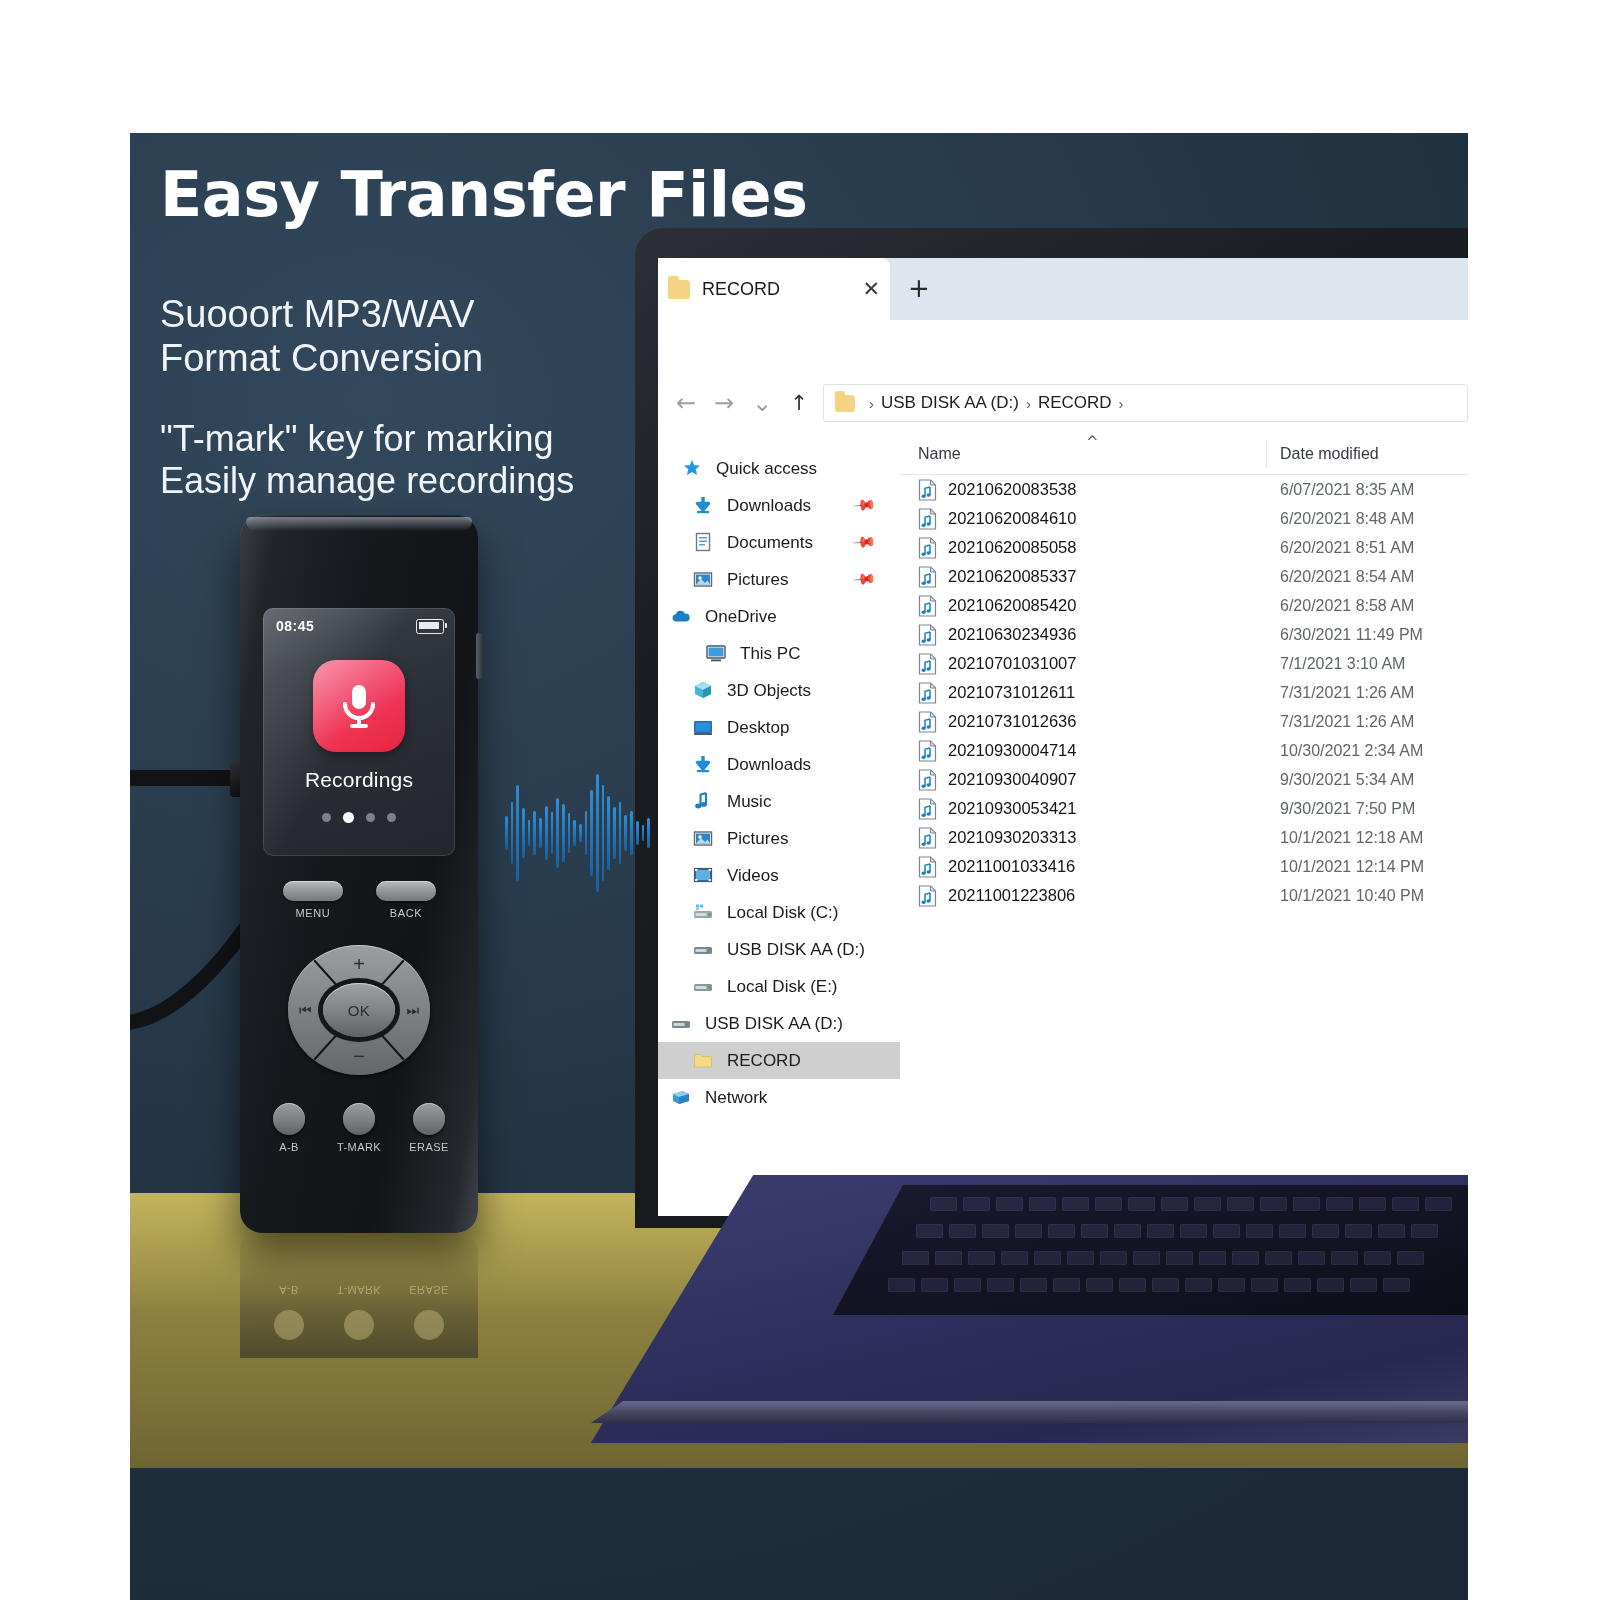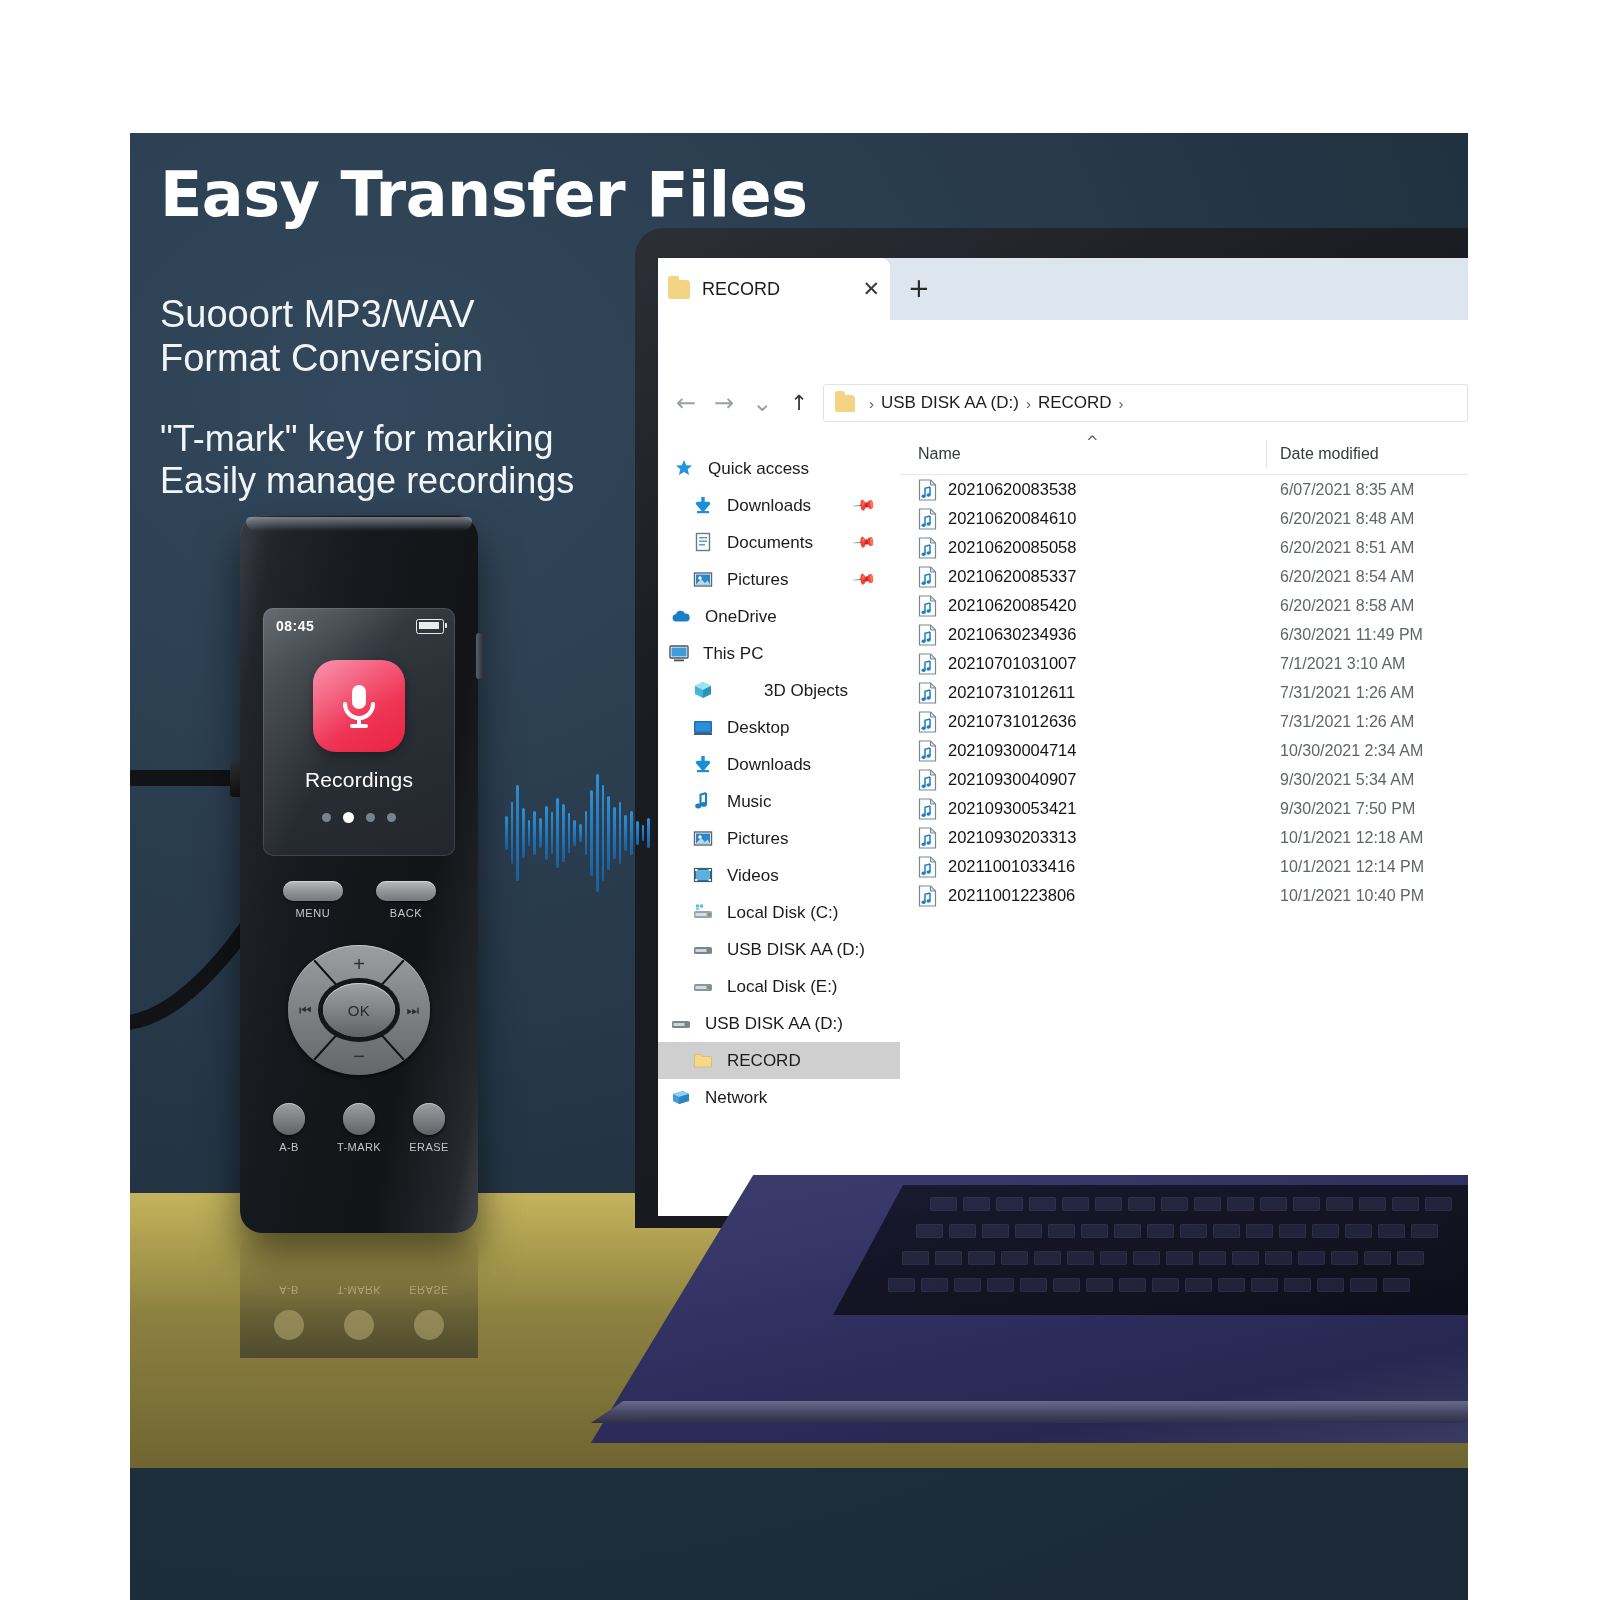--- a/index.html
+++ b/index.html
@@ -275,21 +275,21 @@
           <span class="sep">›</span>
           <span>USB DISK AA (D:)</span>
           <span class="sep">›</span>
           <span>RECORD</span>
           <span class="sep">›</span>
         </div>
       </div>
 
       <div class="content">
         <div class="tree" id="tree">
-            <div class="tnode" style="padding-left: 4px; margin-left: 11px;">
+            <div class="tnode" style="padding-left: 23px;">
               <div class="tn-ico"><svg width="22" height="20" viewBox="0 0 22 20">
                   <path d="M11 2 L13.2 7.2 L19 7.6 L14.7 11.3 L16.1 17 L11 13.9 L5.9 17 L7.3 11.3 L3 7.6 L8.8 7.2 Z" fill="#2196e0"></path>
                 </svg></div>
               <div class="tn-label">Quick access</div>
             </div>
             <div class="tnode" style="padding-left: 34px;">
               <div class="tn-ico"><svg width="22" height="20" viewBox="0 0 22 20">
                   <path d="M11 2 L11 11 M11 15 L5.5 8.5 L16.5 8.5 Z" stroke="#1a8fd8" stroke-width="3.4" fill="#1a8fd8" stroke-linejoin="round"></path>
                   <rect x="5" y="16" width="12" height="2.2" fill="#1a8fd8"></rect>
                 </svg></div>
@@ -315,29 +315,29 @@
                 </svg></div>
               <div class="tn-label">Pictures</div>
               <div class="pin" style="font-family: &quot;DejaVu Sans&quot;, sans-serif;">📌</div>
             </div>
             <div class="tnode" style="padding-left: 12px;">
               <div class="tn-ico"><svg width="22" height="20" viewBox="0 0 22 20">
                   <path d="M5.5 15.5 a3.7 3.7 0 0 1 .4-7.3 A4.8 4.8 0 0 1 15 7.7 a3.9 3.9 0 0 1 1.4 7.8 Z" fill="#1a7fc4"></path>
                 </svg></div>
               <div class="tn-label">OneDrive</div>
             </div>
-            <div class="tnode" style="padding-left: 10px;">
+            <div class="tnode" style="padding-left: 20px; margin-left: 27px;">
               <div class="tn-ico"><svg width="22" height="20" viewBox="0 0 22 20">
                   <rect x="2" y="3" width="18" height="12" rx="1" fill="#fff" stroke="#49525a" stroke-width="1.4"></rect>
                   <rect x="3.5" y="4.5" width="15" height="9" fill="#3c9ddd"></rect>
                   <rect x="6" y="16.5" width="10" height="1.8" fill="#49525a"></rect>
                 </svg></div>
               <div class="tn-label">This PC</div>
             </div>
-            <div class="tnode" style="padding-left: 34px; gap: 37px;">
+            <div class="tnode" style="padding-left: 34px;">
               <div class="tn-ico"><svg width="22" height="20" viewBox="0 0 22 20">
                   <path d="M11 2 L19 6 L19 14 L11 18 L3 14 L3 6 Z" fill="#3fb6d6"></path>
                   <path d="M11 2 L19 6 L11 10 L3 6 Z" fill="#9fe3f0"></path>
                   <path d="M11 10 L19 6 L19 14 L11 18 Z" fill="#2795b8"></path>
                 </svg></div>
               <div class="tn-label">3D Objects</div>
             </div>
             <div class="tnode" style="padding-left: 34px;">
               <div class="tn-ico"><svg width="22" height="20" viewBox="0 0 22 20">
                   <rect x="2" y="4" width="18" height="12" rx="1" fill="#1f6fb8"></rect>

